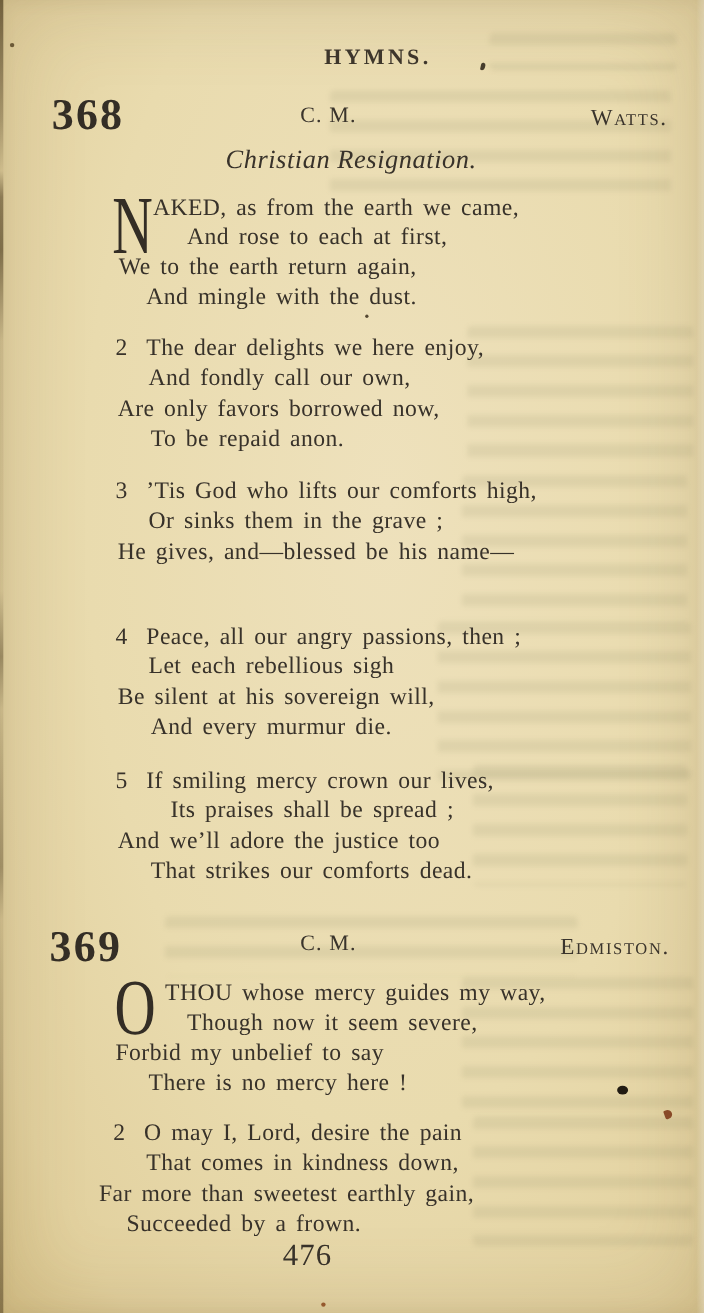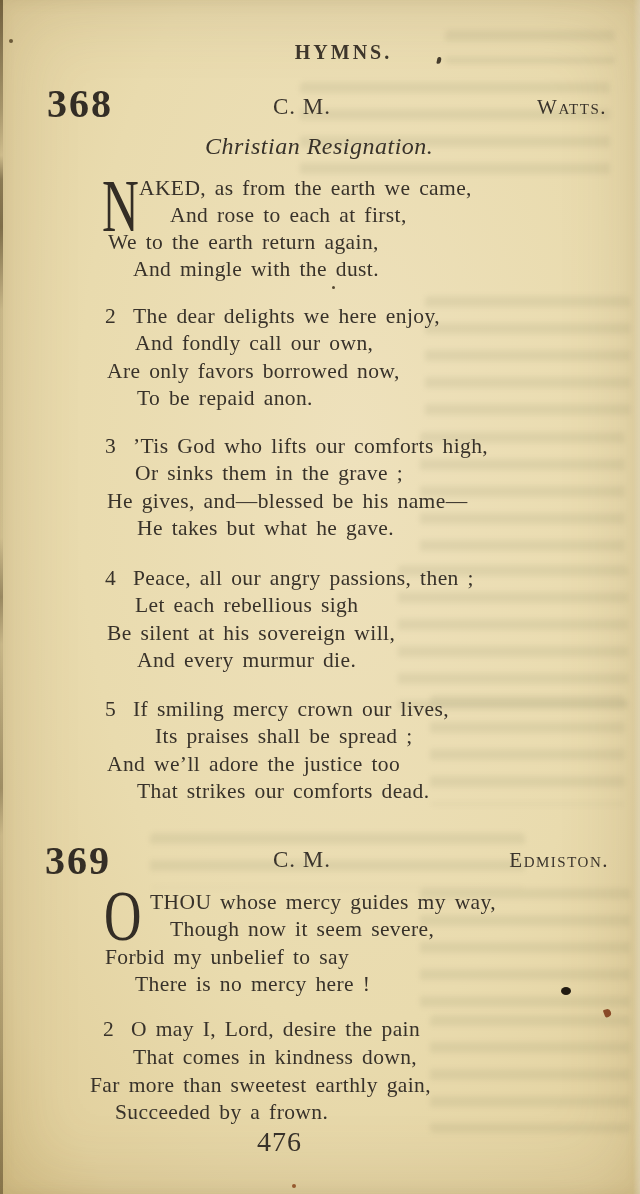--- a/index.html
+++ b/index.html
@@ -37,21 +37,21 @@
   .ghost{
     position:absolute;z-index:1;opacity:.5;filter:blur(2.5px);border-radius:4px;
     background:repeating-linear-gradient(180deg,
       rgba(147,144,106,.30) 0 11px, rgba(147,144,106,0) 11px 27px);
   }
   
   .t{position:absolute;white-space:nowrap;z-index:2;}
   .running-head{left:0;right:0;text-align:center;top:41px;font-size:20px;
     font-weight:bold;letter-spacing:3px;color:#3d362c;margin-left:47px;}
   .hymn-num{font-size:40px;font-weight:bold;letter-spacing:2px;line-height:1;color:#342e26;}
-  .meter{font-size:23px;letter-spacing:1px;color:#3a342c;}
+  .meter{font-size:20px;letter-spacing:1px;color:#3a342c;}
   .author{font-variant:small-caps;font-size:21px;letter-spacing:1.5px;color:#3a342c;}
   .hymn-title{font-style:italic;font-size:24px;letter-spacing:.5px;color:#38322a;}
   .bl{font-size:21.5px;line-height:27px;letter-spacing:.4px;word-spacing:3px;color:#38322a;}
   .vnum{font-size:21.5px;line-height:27px;color:#38322a;}
   .dropcap{position:absolute;z-index:2;line-height:1;color:#332d25;
     transform-origin:0 0;}
   .dropcap.n{font-size:75px;transform:scaleX(.68);}
   .dropcap.o{font-size:72px;transform:scaleX(.72);}
   .pagenum{font-size:28px;letter-spacing:1px;color:#38322a;}
   
@@ -88,21 +88,20 @@
   <div class="t vnum" style="left:105px;top:303px;">2</div>
   <div class="t bl" style="left:133px;top:303px;text-align:right;">The dear delights we here enjoy,</div>
   <div class="t bl" style="left:135px;top:330px;">And fondly call our own,</div>
   <div class="t bl" style="left:107px;top:358px;">Are only favors borrowed now,</div>
   <div class="t bl" style="left:137px;top:385px;">To be repaid anon.</div>
 
   <div class="t vnum" style="left:105px;top:433px;">3</div>
   <div class="t bl" style="left:133px;top:433px;">’Tis God who lifts our comforts high,</div>
   <div class="t bl" style="left:135px;top:460px;">Or sinks them in the grave ;</div>
   <div class="t bl" style="left:107px;top:488px;font-family:Liberation Serif, serif;">He gives, and—blessed be his name—</div>
-  <div class="t bl" style="left:137px;top:515px;">He takes but what he gave.</div>
 
   <div class="t vnum" style="left:105px;top:565px;">4</div>
   <div class="t bl" style="left:133px;top:565px;">Peace, all our angry passions, then ;</div>
   <div class="t bl" style="left:135px;top:592px;">Let each rebellious sigh</div>
   <div class="t bl" style="left:107px;top:620px;">Be silent at his sovereign will,</div>
   <div class="t bl" style="left:137px;top:647px;">And every murmur die.</div>
 
   <div class="t vnum" style="left:105px;top:696px;">5</div>
   <div class="t bl" style="left:133px;top:696px;">If smiling mercy crown our lives,</div>
   <div class="t bl" style="left:135px;top:723px;margin-left:20px;">Its praises shall be spread ;</div>

